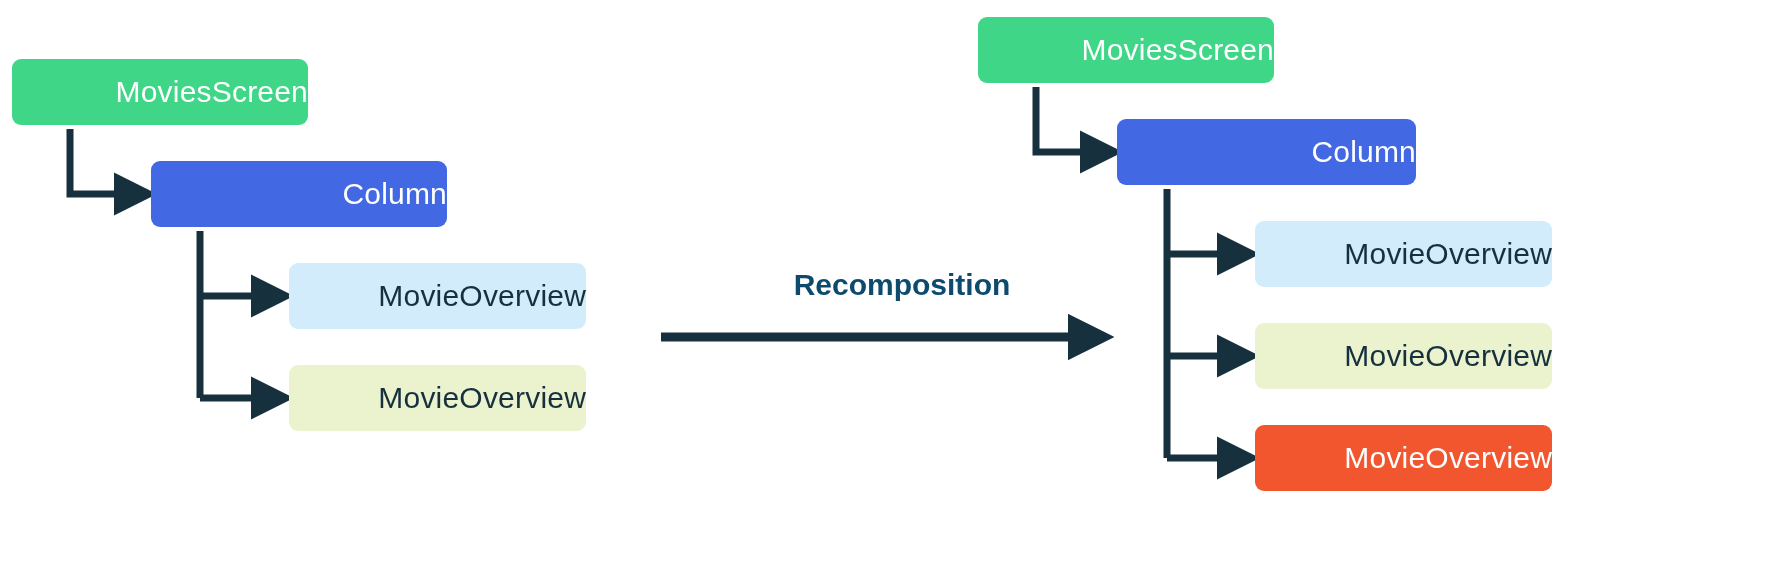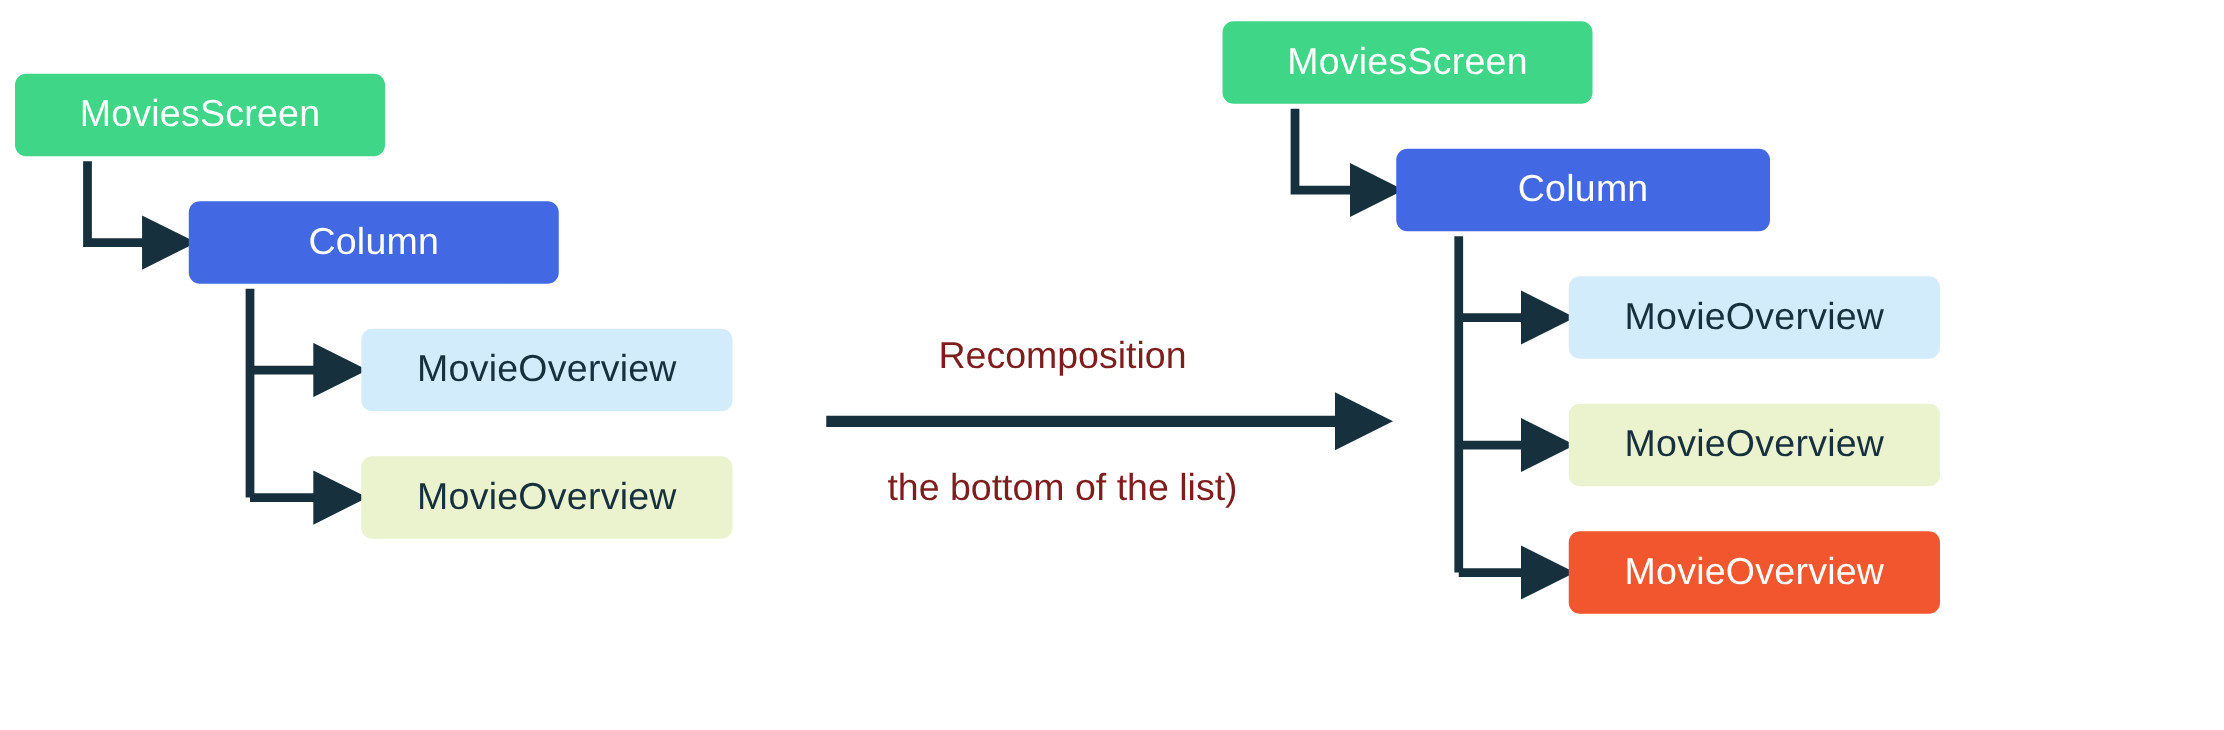--- a/index.html
+++ b/index.html
@@ -15,21 +15,21 @@
     width: 1779px;
     height: 584px;
     background: #ffffff;
     overflow: hidden;
   }
   .node {
     position: absolute;
     border-radius: 9px;
     display: flex;
     align-items: center;
-    justify-content: center;
+    justify-content: flex-end;
     box-sizing: border-box;
     white-space: nowrap;
     letter-spacing: 0.2px;
   }
   .node-label {
     line-height: 1;
   }
   .svg-layer {
     position: absolute;
     left: 0;
@@ -93,23 +93,22 @@
   </div>
 
   <div class="node" style="left:289px; top:263px; width:297px; height:66px; background:#D3ECFB; color:#16303E; font-size:30px;">
     <span class="node-label">MovieOverview</span>
   </div>
 
   <div class="node" style="left:289px; top:365px; width:297px; height:66px; background:#EBF2CE; color:#16303E; font-size:30px;">
     <span class="node-label">MovieOverview</span>
   </div>
 
-  <div class="caption" style="left:616px; top:196px; width:468px; color:#7f1d1d; font-size:30px;">
+  <div class="caption" style="left:668px; top:196px; width:468px; color:#0c4a6e; font-size:30px;font-weight:bold;">
     <div>Recomposition</div>
-    <div>the bottom of the list)</div>
   </div>
 
   <div class="node" style="left:978px; top:17px; width:296px; height:66px; background:#3FD687; color:#FFFFFF; font-size:30px;">
     <span class="node-label">MoviesScreen</span>
   </div>
 
   <div class="node" style="left:1117px; top:119px; width:299px; height:66px; background:#4268E3; color:#FFFFFF; font-size:30px;">
     <span class="node-label">Column</span>
   </div>
 

